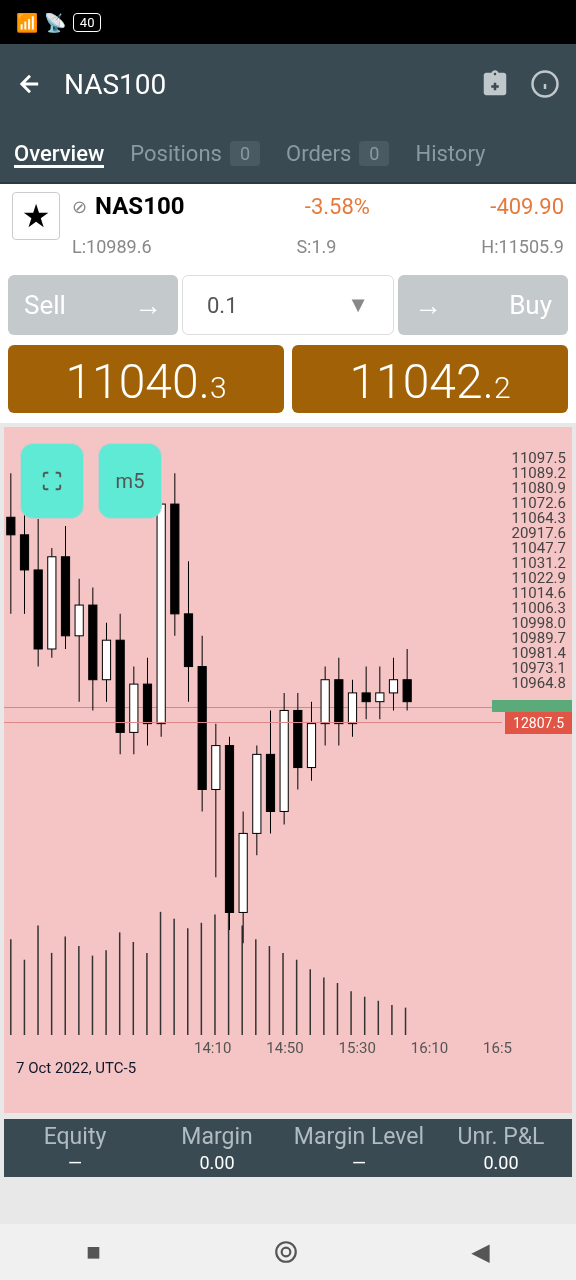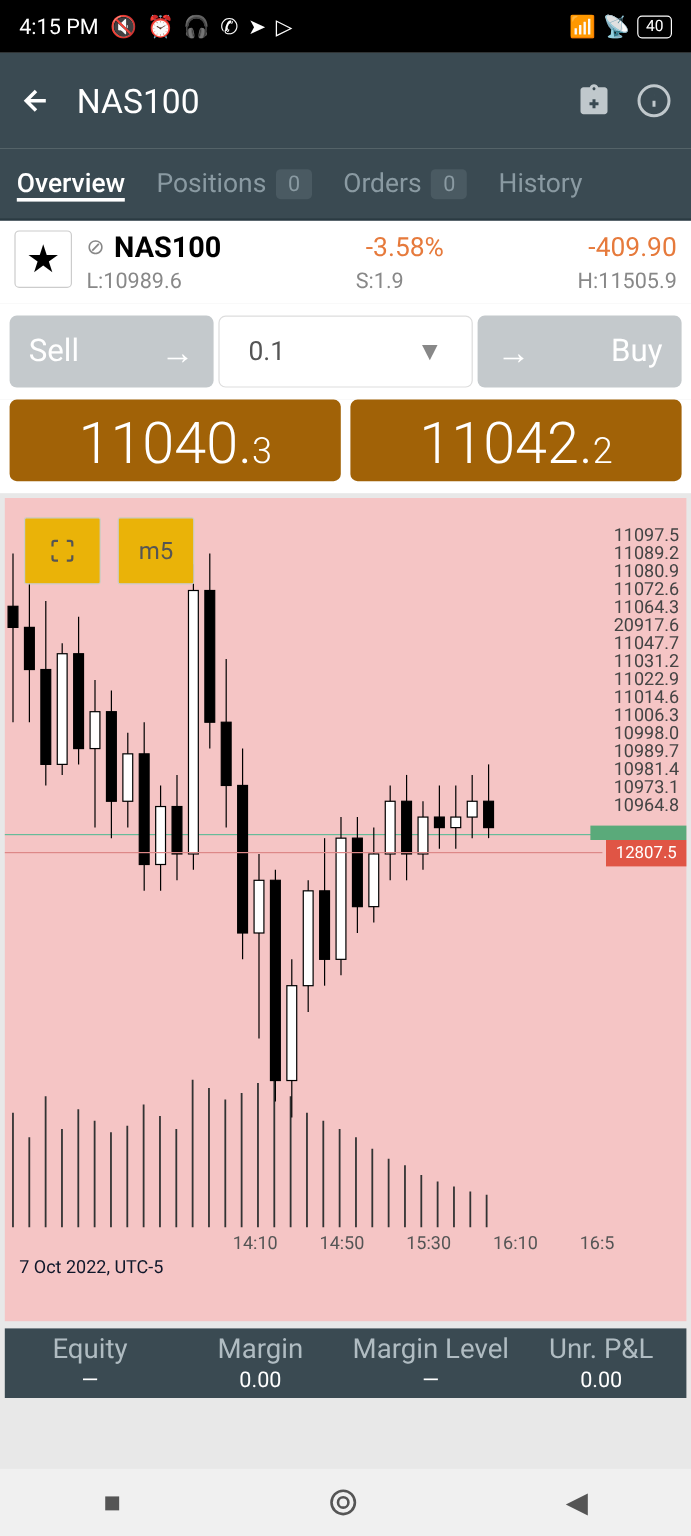--- a/index.html
+++ b/index.html
@@ -20,33 +20,33 @@
 .badge{background:#4a5a62;color:#8a9aa2;padding:2px 10px;border-radius:4px;font-size:18px}
 .info-bar{background:#fff;padding:8px 12px;display:flex;align-items:flex-start;gap:12px}
 .star-box{width:48px;height:48px;border:1px solid #ccc;border-radius:4px;display:flex;align-items:center;justify-content:center;font-size:32px;color:#000}
 .info-content{flex:1}
 .info-row1{display:flex;align-items:center;gap:8px;justify-content:space-between}
 .symbol-group{display:flex;align-items:center;gap:8px}
 .symbol-name{font-size:24px;font-weight:700;color:#000}
 .noblock-icon{color:#888;font-size:18px}
 .pct-change{color:#e67a3c;font-size:22px}
 .price-change{color:#e67a3c;font-size:22px}
-.info-row2{display:flex;justify-content:space-between;color:#888;font-size:18px;margin-top:4px}
+.info-row2{display:flex;justify-content:space-between;color:#888;font-size:18px;margin-top:16px}
 .trade-bar{background:#fff;padding:10px 8px;display:flex;gap:4px}
 .sell-btn,.buy-btn{flex:0 0 170px;height:60px;background:#c4c9cc;border-radius:6px;display:flex;align-items:center;justify-content:space-between;padding:0 16px;color:#fff;font-size:26px}
 .arrow{font-size:28px}
 .vol-select{flex:1;height:60px;background:#fff;border:1px solid #ddd;border-radius:6px;display:flex;align-items:center;justify-content:space-between;padding:0 24px;color:#555;font-size:22px}
 .dropdown-arrow{color:#888}
 .prices{background:#fff;padding:0 8px 10px;display:flex;gap:8px}
 .price-box{flex:1;height:68px;background:#a16207;border-radius:6px;display:flex;align-items:baseline;justify-content:center;color:#fff;padding-top:8px}
 .price-big{font-size:48px;font-weight:300}
 .price-small{font-size:30px;font-weight:300}
 .chart-area{background:#f5c5c5;height:686px;position:relative;margin:4px 4px 0 4px}
 .chart-controls{position:absolute;top:16px;left:16px;display:flex;gap:14px;z-index:10}
-.chart-btn{width:64px;height:56px;background:#eab308;border:1px solid #ccc;border-radius:2px;display:flex;align-items:center;justify-content:center;font-size:20px;color:#555}
+.chart-btn{width:64px;height:76px;background:#5eead4;border:1px solid #ccc;border-radius:13px;display:flex;align-items:center;justify-content:center;font-size:20px;color:#555}
 .y-axis{position:absolute;right:6px;top:24px;bottom:80px;display:flex;flex-direction:column;justify-content:flex-start;font-size:15px;color:#444;text-align:right;width:60px}
 .y-label{line-height:1}
 .price-marker{position:absolute;right:0;top:285px;background:#e05545;color:#fff;font-size:14px;padding:3px 8px;z-index:5}
 .price-marker-top{position:absolute;right:0;top:273px;background:#5aaa7a;width:80px;height:12px;z-index:4}
 .hline-red{position:absolute;left:0;right:70px;top:295px;height:1px;background:#d88;z-index:3}
 .hline-green{position:absolute;left:0;right:70px;top:280px;height:1px;background:#6b9}
 .candles{position:absolute;left:0;right:76px;top:20px;bottom:80px;z-index:2}
 .volume{position:absolute;left:0;right:76px;bottom:78px;height:130px;z-index:1}
 .x-axis{position:absolute;bottom:56px;left:0;right:0;display:flex;justify-content:space-between;padding:0 60px 0 190px;font-size:15px;color:#555}
 .chart-date{position:absolute;bottom:36px;left:12px;font-size:15px;color:#0f172a}
@@ -55,31 +55,20 @@
 .footer-label{font-size:23px;color:#b0bcc2}
 .footer-val{font-size:18px;color:#fff;margin-top:2px}
 .nav-bar{position:absolute;bottom:0;left:0;right:0;height:56px;background:#f0f0f0;display:flex;align-items:center;justify-content:space-around}
 .nav-btn{color:#555;font-size:24px}
 svg{display:block}
 </style>
 </head>
 <body>
 
 <div class="status-bar">
-  <div class="status-left">
-    <span>4:15 PM</span>
-    <div class="status-icons">
-      <span>🔇</span>
-      <span>⏰</span>
-      <span>🎧</span>
-      <span>✆</span>
-      <span>➤</span>
-      <span>▷</span>
-    </div>
-  </div>
   <div class="status-right">
     <span>📶</span>
     <span>📡</span>
     <span style="border:1px solid #fff;border-radius:4px;padding:1px 6px;font-size:13px">40</span>
   </div>
 </div>
 
 <div class="header">
   <span class="back-btn">
     <svg width="28" height="28" viewBox="0 0 24 24" fill="none" stroke="#fff" stroke-width="2.5">

